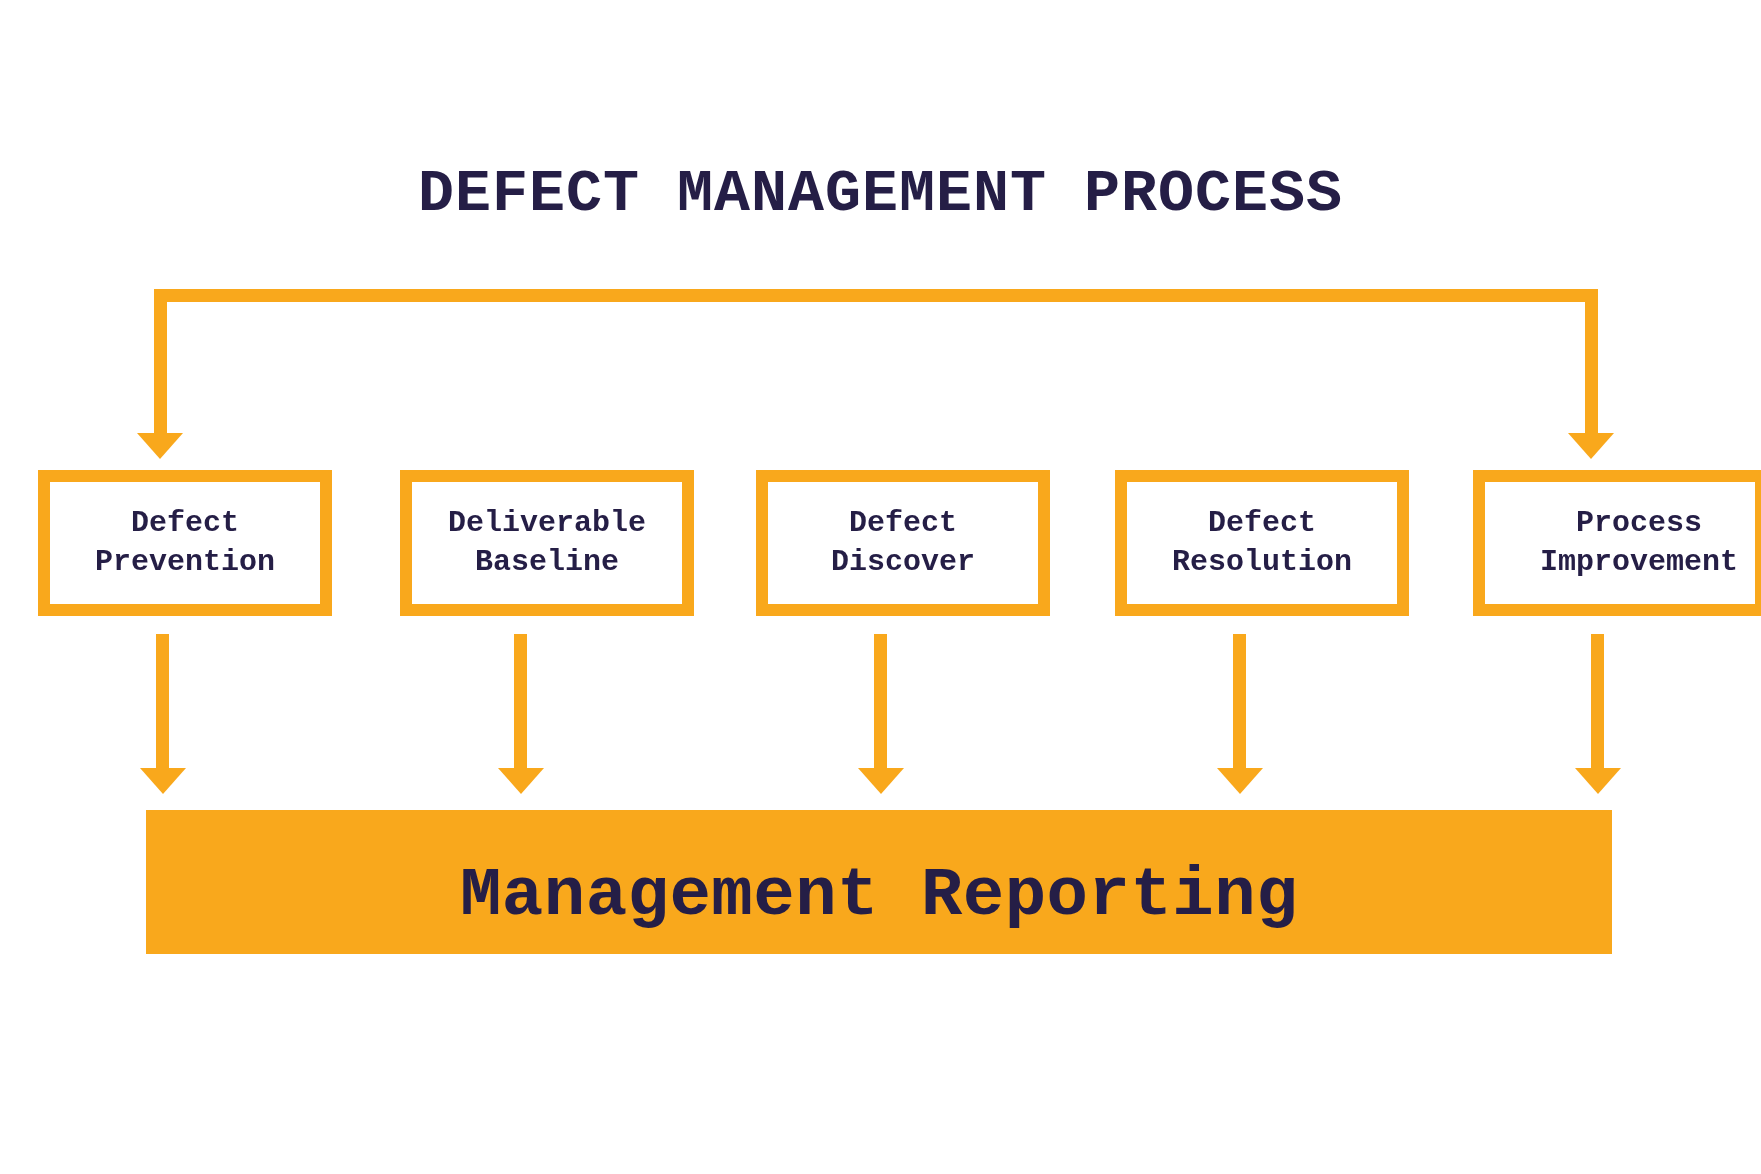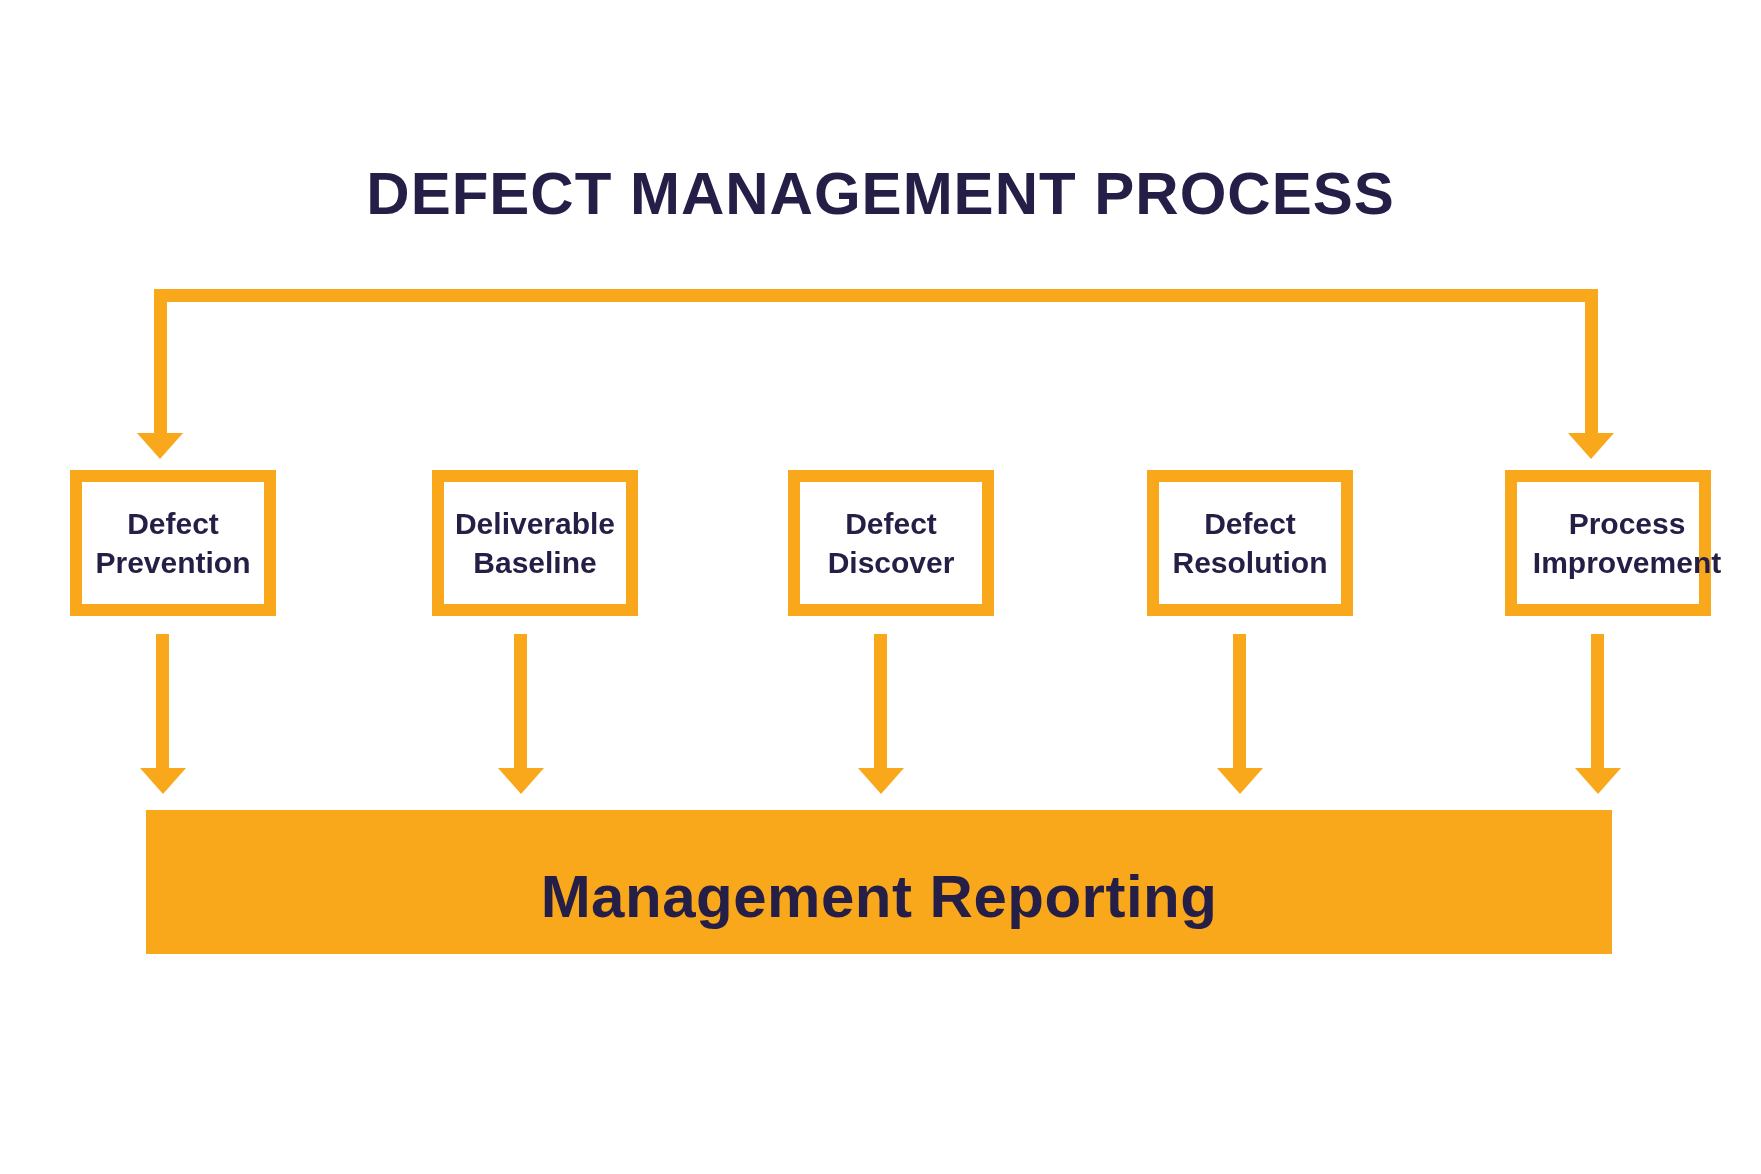--- a/index.html
+++ b/index.html
@@ -5,60 +5,59 @@
   :root{
     --accent:#F9A81C;
     --navy:#251E46;
     --bg:#FFFFFF;
   }
   html,body{margin:0;padding:0;background:var(--bg);}
   .canvas{
     position:relative;
     width:1761px;height:1174px;
     background:var(--bg);
-    font-family:Liberation Sans, sans-serif;
+    font-family:Liberation Mono, monospace;
     overflow:hidden;
   }
   .title{
     position:absolute;top:164px;left:0;width:100%;
     text-align:center;
     font-size:60px;font-weight:800;letter-spacing:1px;
     color:var(--navy);
     line-height:1;
   }
   .hline,.vline{position:absolute;background:var(--accent);}
   .arrowhead{
     position:absolute;width:0;height:0;
     border-left:23px solid transparent;
     border-right:23px solid transparent;
     border-top:26px solid var(--accent);
   }
   .step-box{
     position:absolute;top:470px;
-    width:206px;height:146px;
+    width:294px;height:146px;
     box-sizing:border-box;
     border:12px solid var(--accent);
     background:#FFFFFF;
     display:flex;align-items:center;justify-content:center;
     text-align:center;
-    margin-left:32px;
   }
   .step-label{
     font-size:30px;font-weight:800;line-height:1.3;
     color:var(--navy);
     white-space:pre-line;
   }
   .report-bar{
     position:absolute;left:146px;top:810px;
     width:1466px;height:144px;
     background:var(--accent);
     display:flex;align-items:center;justify-content:center;
   }
   .report-label{
-    font-size:60px;font-weight:800;color:var(--navy);
+    font-size:69px;font-weight:800;color:var(--navy);
     letter-spacing:0.5px;
     margin-top:28px;
   }
 </style>
 </head>
 <body>
 
 <div class="canvas">
 
   <div class="title">DEFECT MANAGEMENT PROCESS</div>

